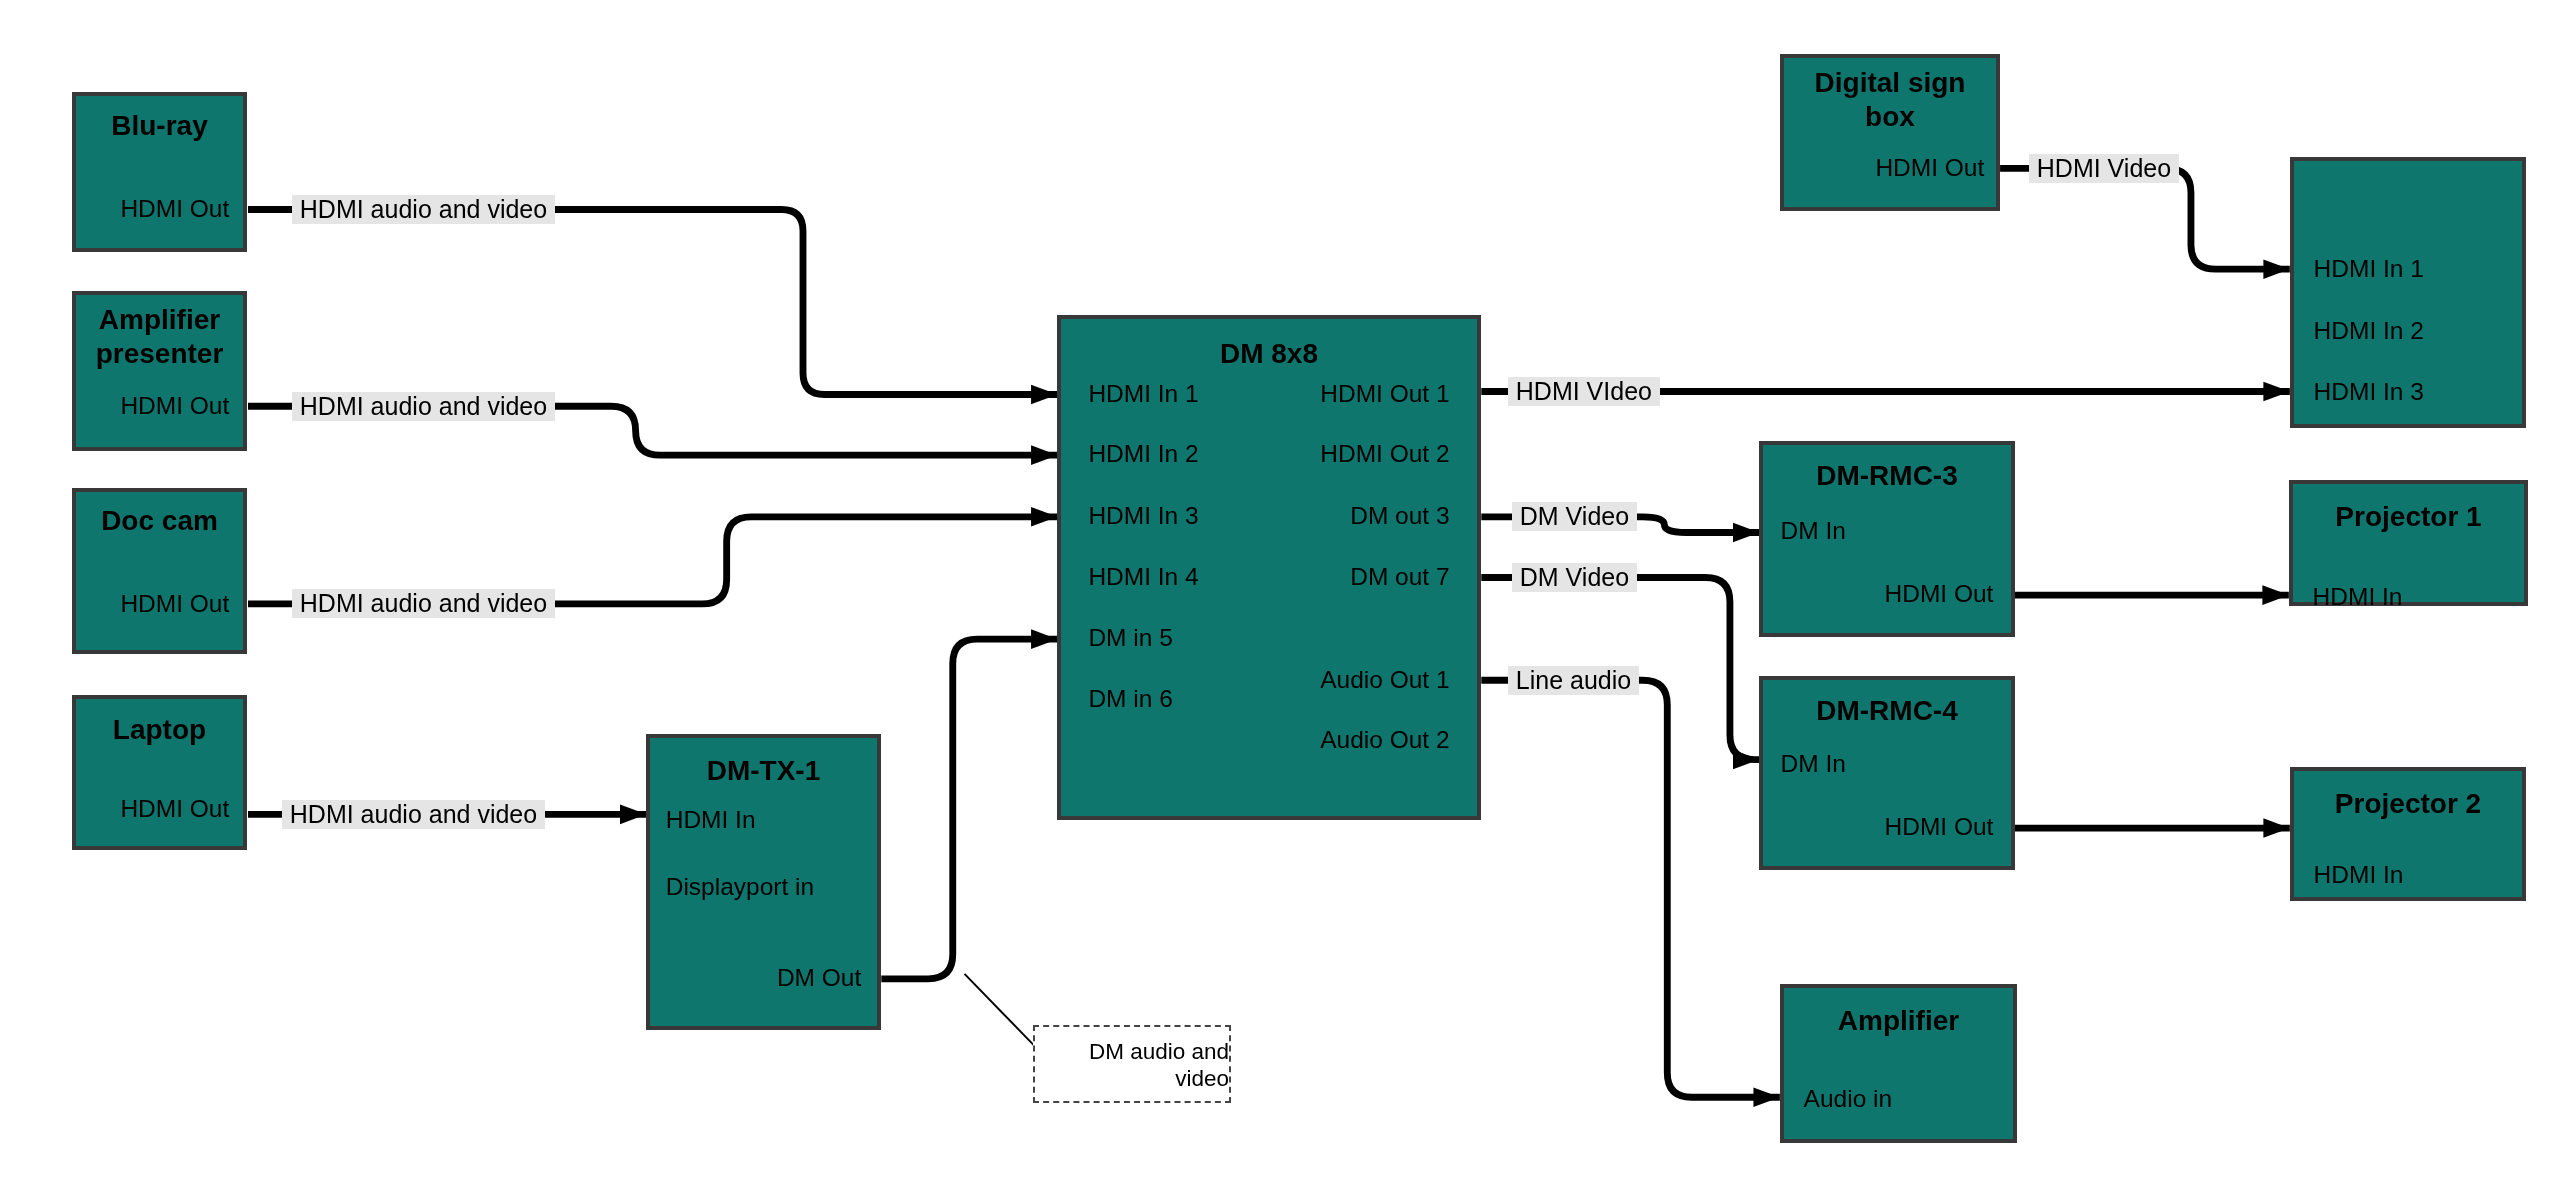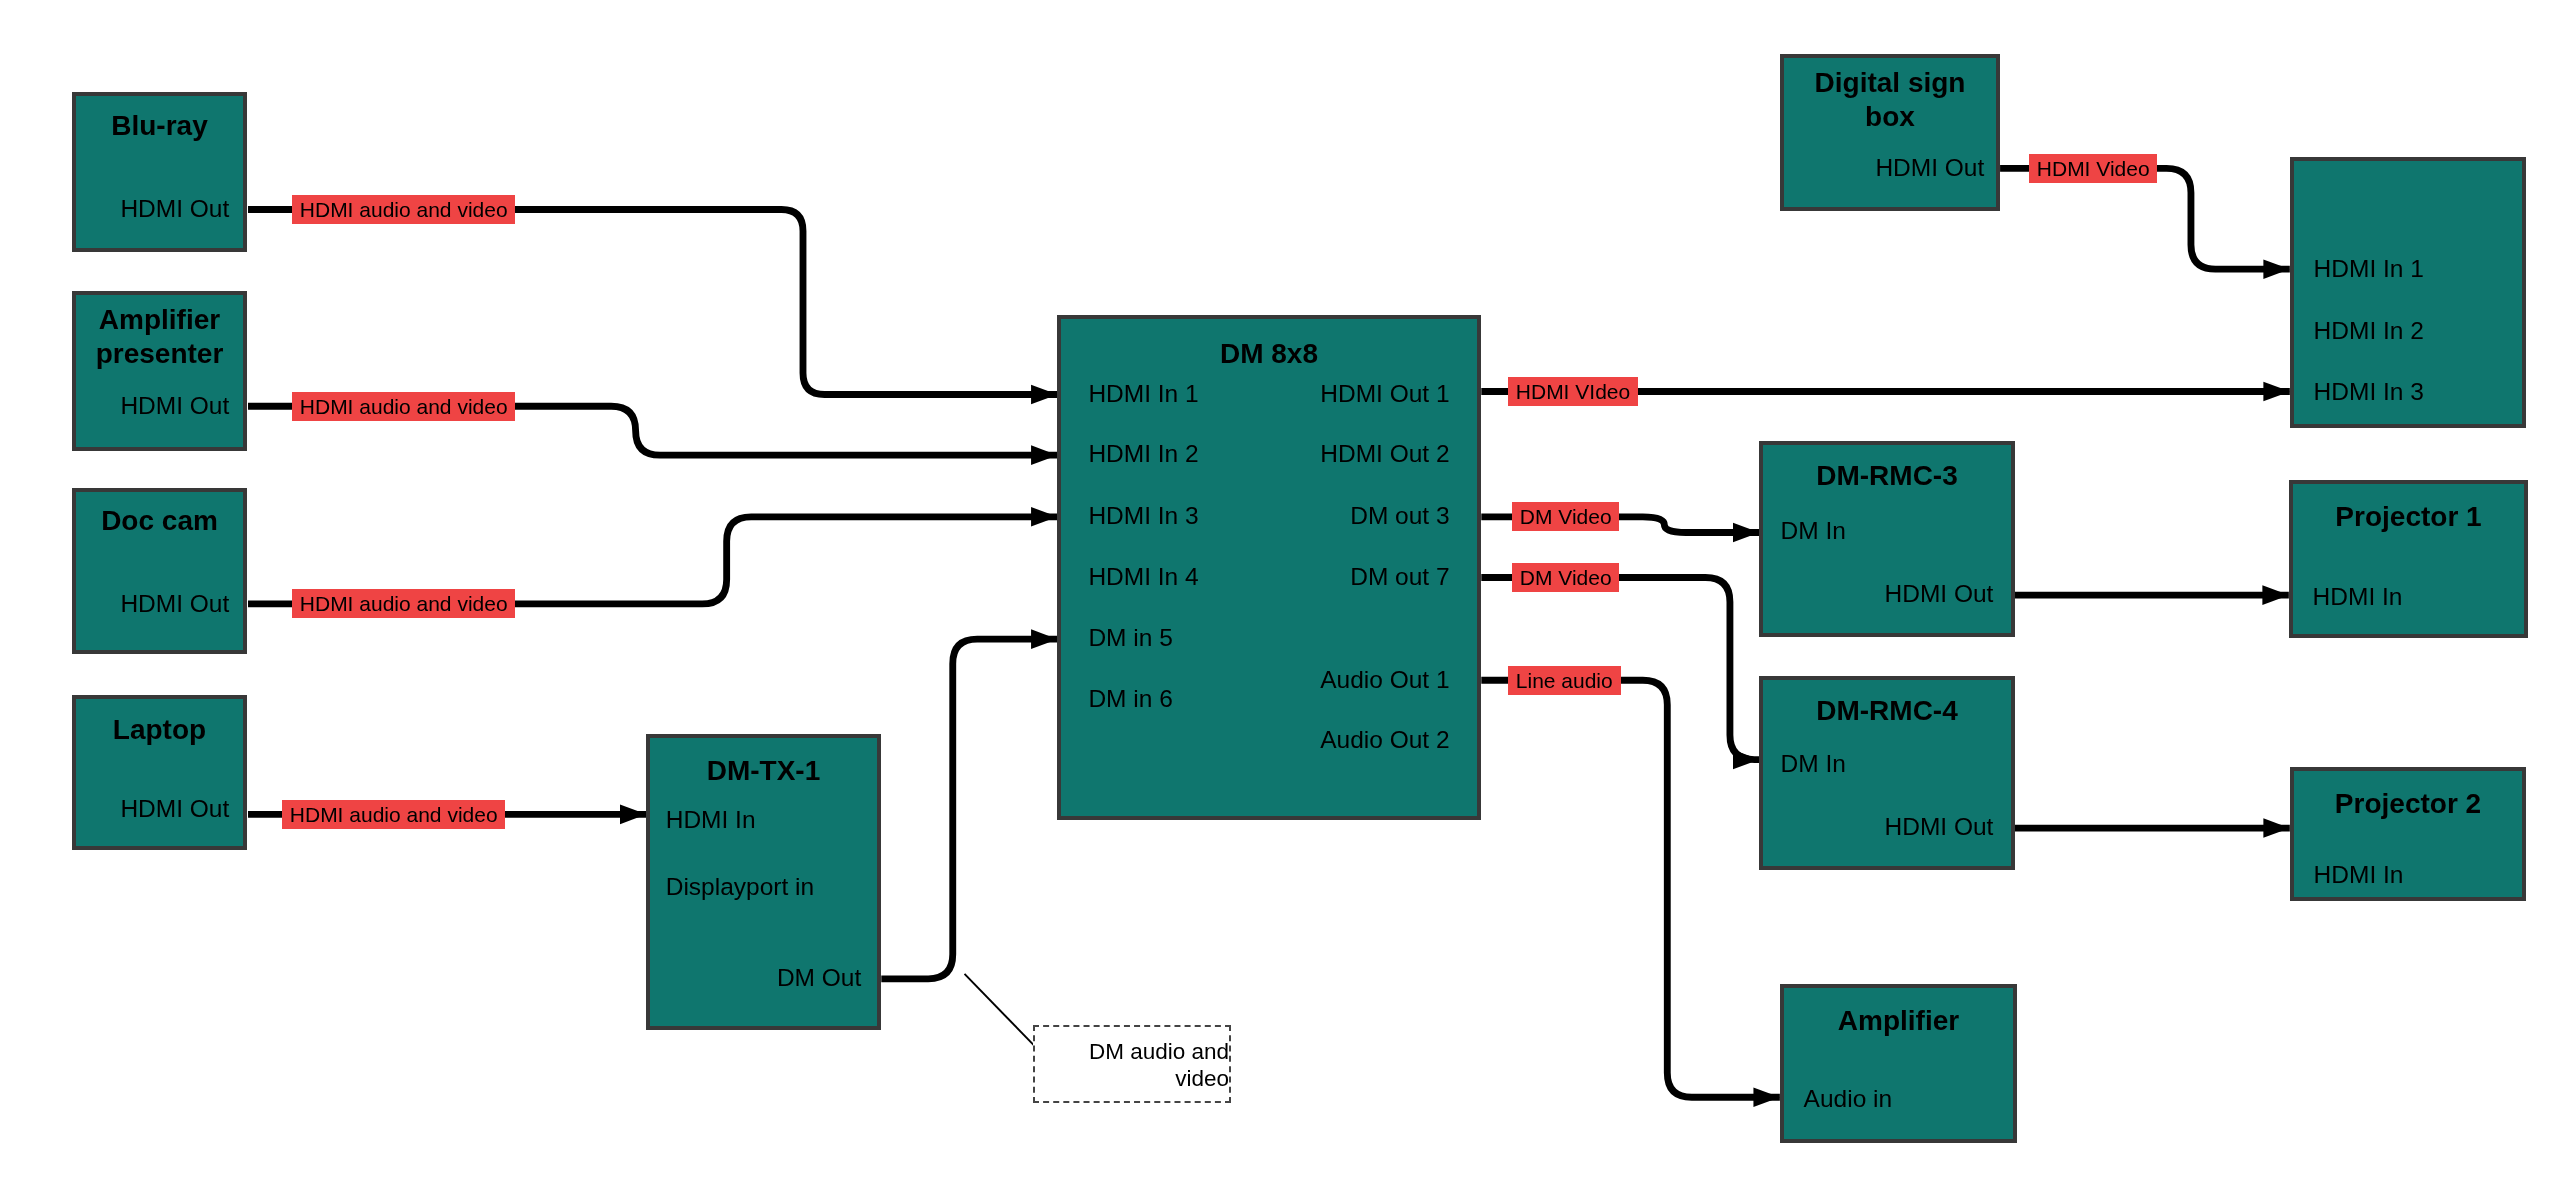--- a/index.html
+++ b/index.html
@@ -28,22 +28,22 @@
   .port{
     position:absolute;
     font-size:24.5px;line-height:29px;
     white-space:nowrap;
   }
   .port.pleft{text-align:left;}
   .port.pright{text-align:right;}
   .wire-label{
     position:absolute;
     z-index:3;
-    background:#ef4444;
-    font-size:21px;line-height:29px;
+    background:#e5e5e5;
+    font-size:25px;line-height:29px;
     padding:0 7.8px;
     white-space:nowrap;
   }
   .note{
     position:absolute;
     z-index:2;
     box-sizing:border-box;
     border:2px dashed #444;
     background:#fff;
     text-align:right;
@@ -139,21 +139,21 @@
   <div class="port pleft" style="top:71px;left:17.6px">DM In</div>
   <div class="port pright" style="top:134px;right:17.6px">HDMI Out</div>
 </div>
 
 <div class="node" style="left:1759px;top:676px;width:256px;height:194px">
   <div class="title" style="top:13.7px">DM-RMC-4</div>
   <div class="port pleft" style="top:69px;left:17.6px">DM In</div>
   <div class="port pright" style="top:132px;right:17.6px">HDMI Out</div>
 </div>
 
-<div class="node" style="left:2289px;top:480px;width:239px;height:158px">
+<div class="node" style="left:2289px;top:480px;width:239px;height:126px">
   <div class="title" style="top:15.7px">Projector 1</div>
   <div class="port pleft" style="top:98px;left:19.6px">HDMI In</div>
 </div>
 
 <div class="node" style="left:2290px;top:767px;width:236px;height:134px">
   <div class="title" style="top:15.7px">Projector 2</div>
   <div class="port pleft" style="top:89px;left:19.6px">HDMI In</div>
 </div>
 
 <div class="node" style="left:1780px;top:984px;width:237px;height:159px">

